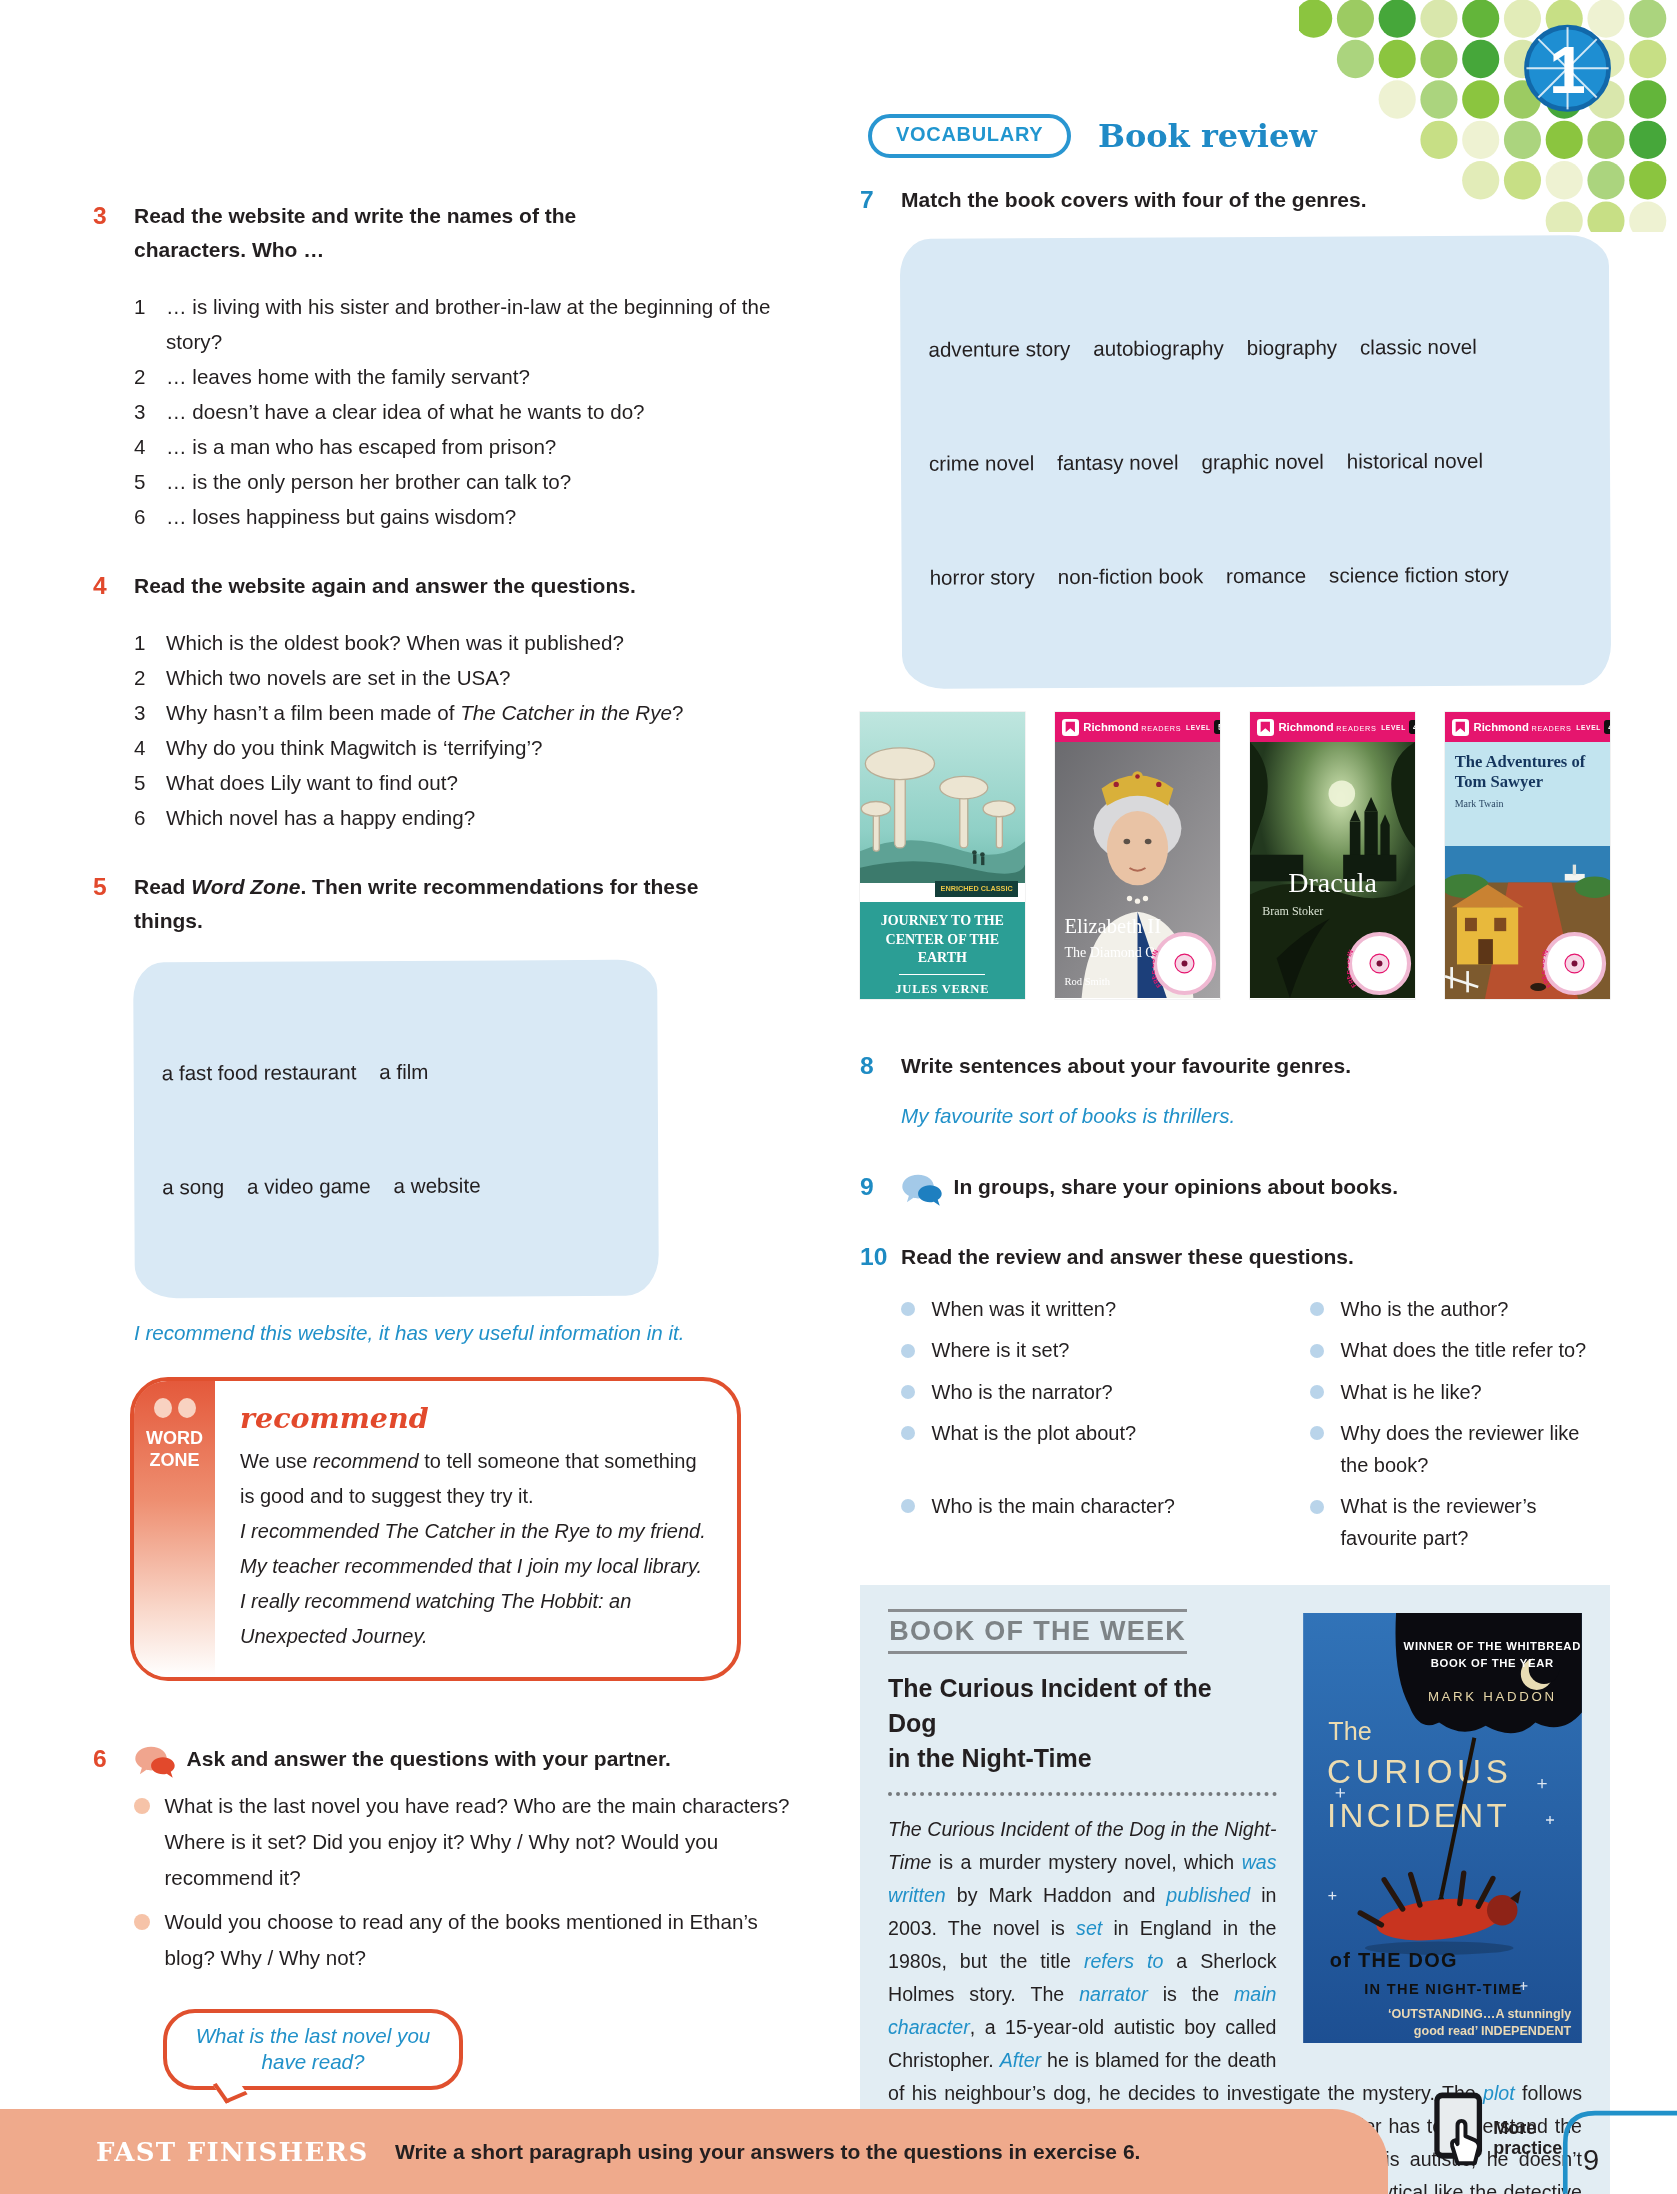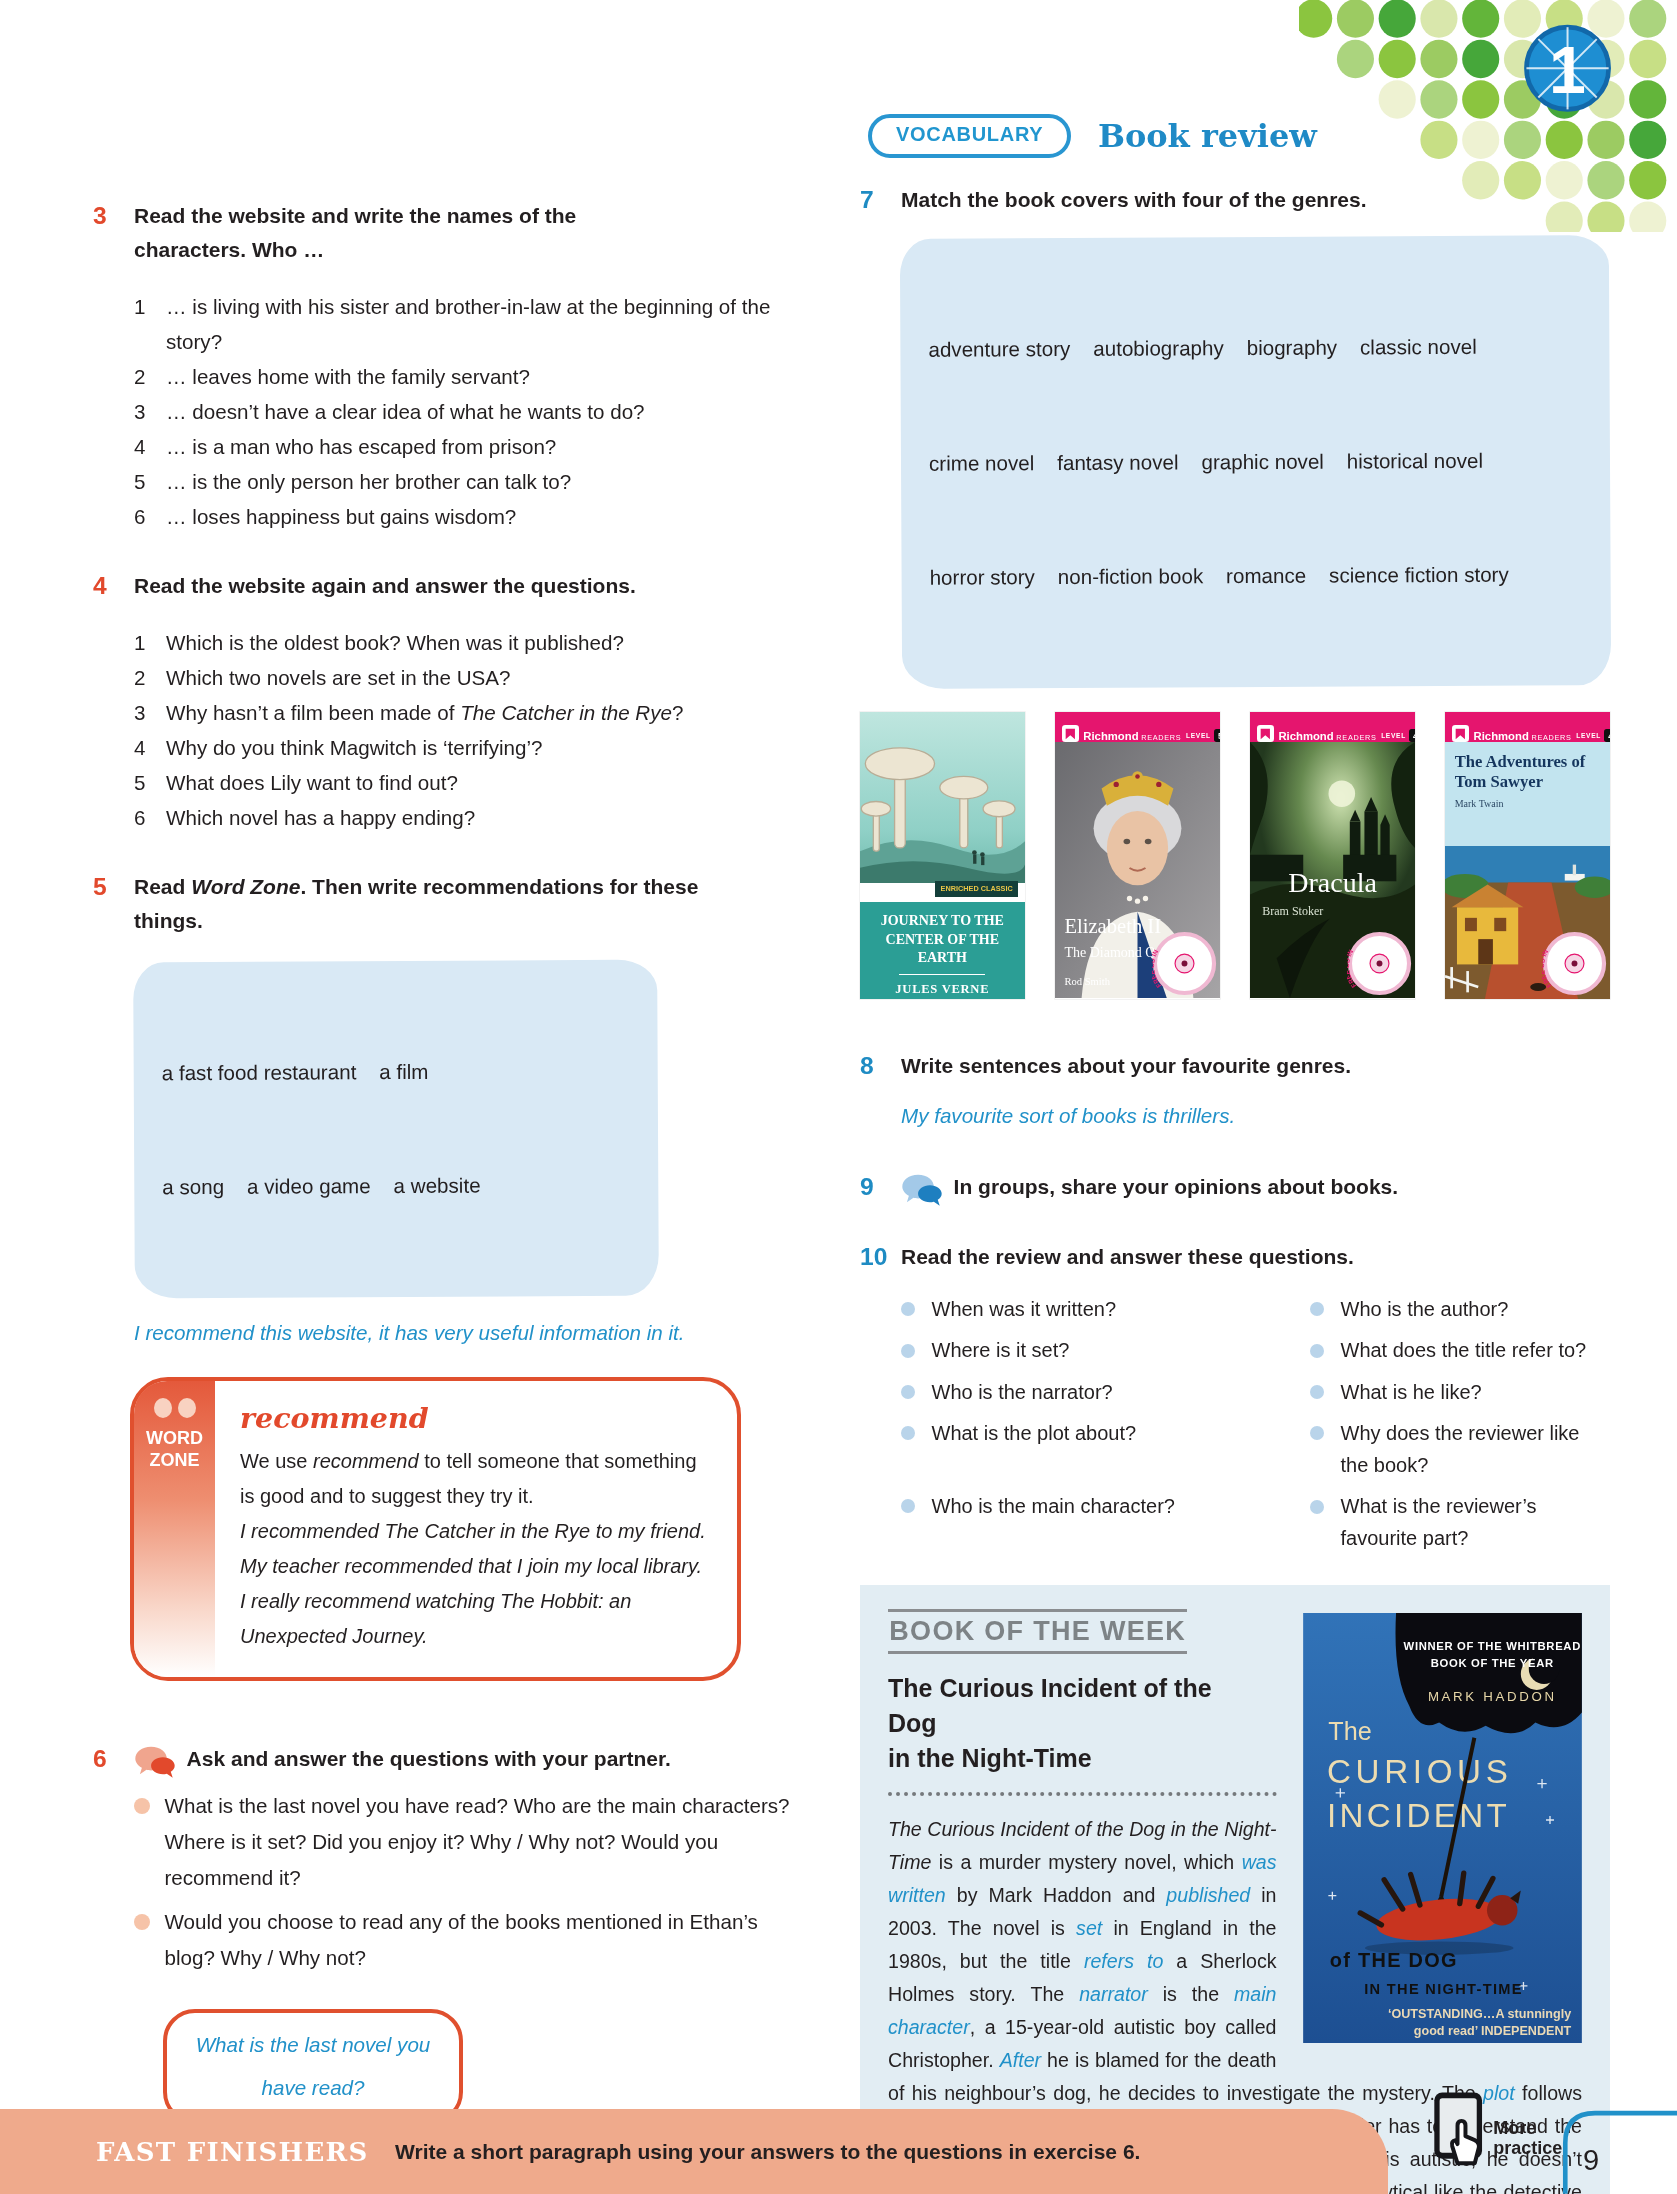--- a/index.html
+++ b/index.html
@@ -44,41 +44,41 @@
   .wz-ex{font-style:italic;}
 
   
   .pb{display:grid;grid-template-columns:30.5px 1fr;font-size:20.6px;line-height:36px;margin-top:8px;}
   .pb .dot{width:16px;height:16px;border-radius:50%;margin-top:10px;}
   .dot.peach{background:#f6c3a8;}
   .dot.blue{background:#b9d4ea;}
 
   
   .bubble{position:relative;background:#fff;border:4.6px solid #e0502e;box-sizing:border-box;
-          font-size:20.6px;font-style:italic;line-height:43px;}
+          font-size:20.6px;font-style:italic;line-height:26px;}
   .bubble.q{width:300px;margin:33px 0 0 70px;border-radius:32px;padding:10.6px 17px;
             color:#2191c9;text-align:center;}
   .bubble.a{width:558px;margin:33px 0 0 141px;border-radius:35px;padding:10.6px 24px;color:#5d6e77;}
   .bubble::after{content:"";position:absolute;width:18.6px;height:18.6px;background:#fff;}
   .bubble.q::after{left:52px;bottom:-14.6px;border-right:4.6px solid #e0502e;border-bottom:4.6px solid #e0502e;
                    transform:rotate(55deg) skewX(-12deg);}
   .bubble.a::after{right:100px;bottom:-14.6px;border-left:4.6px solid #e0502e;border-bottom:4.6px solid #e0502e;
                    transform:rotate(-55deg) skewX(12deg);}
 
   
   .vhead{display:flex;align-items:center;gap:26.5px;margin-left:8px;}
   .vocab-pill{display:inline-block;border:4.6px solid #2996d1;border-radius:35px;
               padding:5.3px 24px 8px;color:#2196cf;font-weight:bold;font-size:20px;letter-spacing:0.7px;text-align:right;}
   .section-title{font-family:"DejaVu Serif",serif;font-weight:bold;font-size:32px;color:#1f8ac6;}
 
   
   .covers{display:flex;gap:30.5px;margin-top:25px;}
   .cover{width:165px;height:287px;position:relative;box-sizing:border-box;overflow:hidden;
          box-shadow:0 0 0 0.7px rgba(0,0,0,.08);}
-  .rr-head{height:30.5px;background:#e5156e;display:flex;align-items:flex-end;padding:0 6.6px;gap:4.6px;}
+  .rr-head{height:30.5px;background:#e5156e;display:flex;align-items:center;padding:0 6.6px;gap:4.6px;}
   .rr-logo{width:17px;height:17px;background:#fff;border-radius:3.3px;flex:0 0 auto;
            display:flex;align-items:center;justify-content:center;}
   .rr-brand{color:#fff;font-weight:bold;font-size:11.3px;}
   .rr-brand small{font-weight:normal;font-size:7.3px;letter-spacing:0.7px;margin-left:2.7px;}
   .rr-level{margin-left:auto;display:flex;align-items:center;gap:3.3px;color:#fff;
             font-size:6.6px;font-weight:bold;letter-spacing:0.7px;}
   .rr-level b{width:13.3px;height:13.3px;background:#101010;border-radius:2.7px;color:#fff;font-size:8.6px;
               display:flex;align-items:center;justify-content:center;}
   .cart{position:absolute;left:0;right:0;bottom:0;top:30.5px;}
   .cover .cd{position:absolute;right:2.7px;bottom:2.7px;width:65px;height:65px;}

